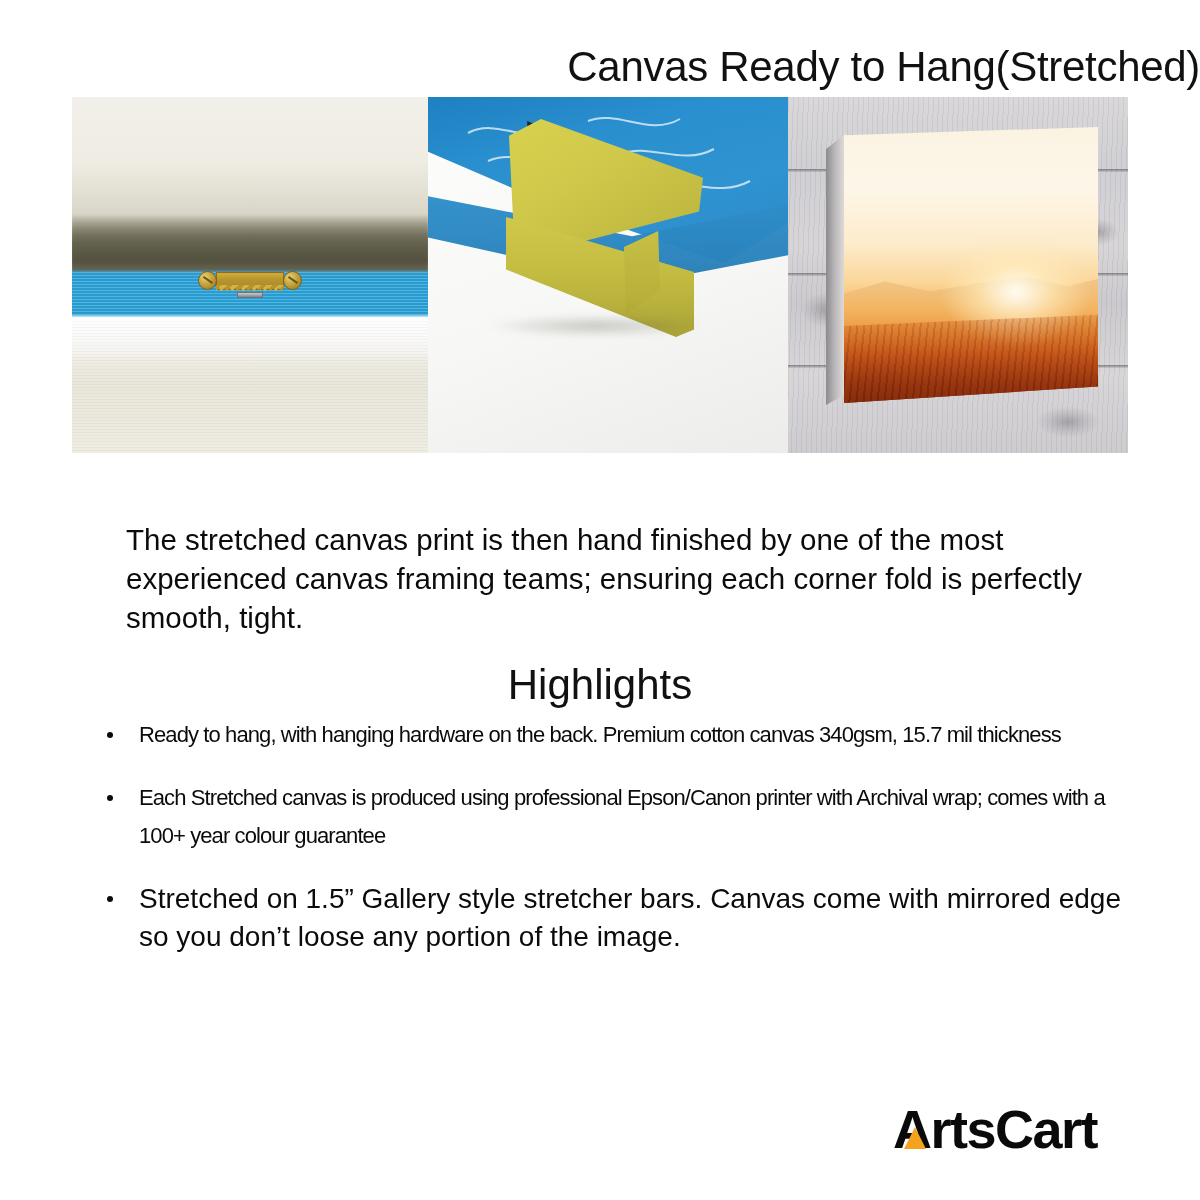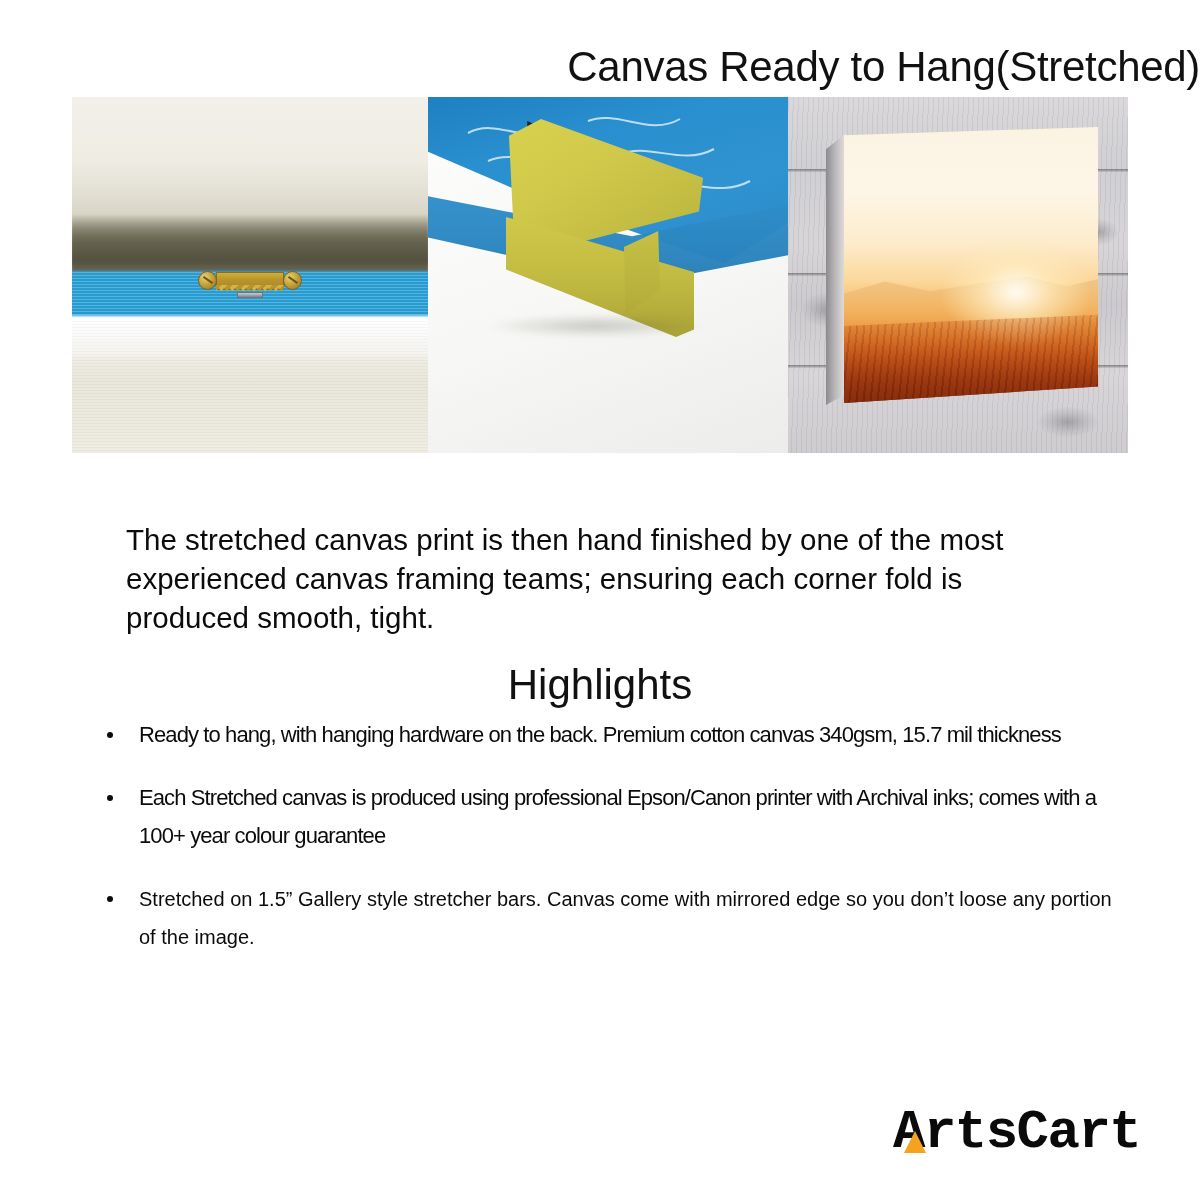--- a/index.html
+++ b/index.html
@@ -414,21 +414,21 @@
   .bullets {
     position: absolute;
     left: 103px;
     top: 716px;
     width: 1020px;
   }
   .bullet {
     position: relative;
     padding-left: 36px;
     margin-bottom: 25px;
-    font-size: 20px;
+    font-size: 28px;
     line-height: 38px;
     color: #0b0b0b;
   }
   .bullet .dot {
     position: absolute;
     left: 4px;
     top: 16px;
     width: 6px;
     height: 6px;
     background: #0b0b0b;
@@ -441,22 +441,21 @@
     font-size: 22px;
   }
 
   
   .logo {
     position: absolute;
     left: 893px;
     top: 1102px;
     height: 58px;
     display: flex;
-    align-items: flex-end;
-    font-family: Liberation Mono, monospace;
+    align-items: flex-start;
   }
   .logo-text {
     font-size: 54px;
     font-weight: bold;
     letter-spacing: -1.5px;
     color: #0a0a0a;
     line-height: 1;
     position: relative;
   }
   .logo-triangle {
@@ -529,32 +528,32 @@
       <div class="p3-face">
         <div class="p3-hills"></div>
         <div class="p3-sun"></div>
         <div class="p3-town"></div>
       </div>
     </div>
   </div>
 
 </div>
 
-<p class="intro">The stretched canvas print is then hand finished by one of the most experienced canvas framing teams; ensuring each corner fold is produced smooth, tight.</p>
+<p class="intro">The stretched canvas print is then hand finished by one of the most experienced canvas framing teams; ensuring each corner fold is perfectly smooth, tight.</p>
 
 <h2 class="section-heading">Highlights</h2>
 
 <div class="bullets">
   <div class="bullet condensed">
     <span class="dot"></span>
     <span>Ready to hang,  with hanging hardware on the back.  Premium cotton canvas 340gsm, 15.7 mil thickness</span>
   </div>
   <div class="bullet condensed">
     <span class="dot"></span>
-    <span>Each Stretched canvas is produced using professional Epson/Canon printer with Archival inks; comes with a 100+ year colour guarantee</span>
+    <span>Each Stretched canvas is produced using professional Epson/Canon printer with Archival wrap; comes with a 100+ year colour guarantee</span>
   </div>
   <div class="bullet">
     <span class="dot"></span>
     <span>Stretched on 1.5” Gallery style stretcher bars. Canvas come with mirrored edge so you don’t loose any portion of the image.</span>
   </div>
 </div>
 
 <div class="logo">
   <span class="logo-text">
     <span>ArtsCart</span>

